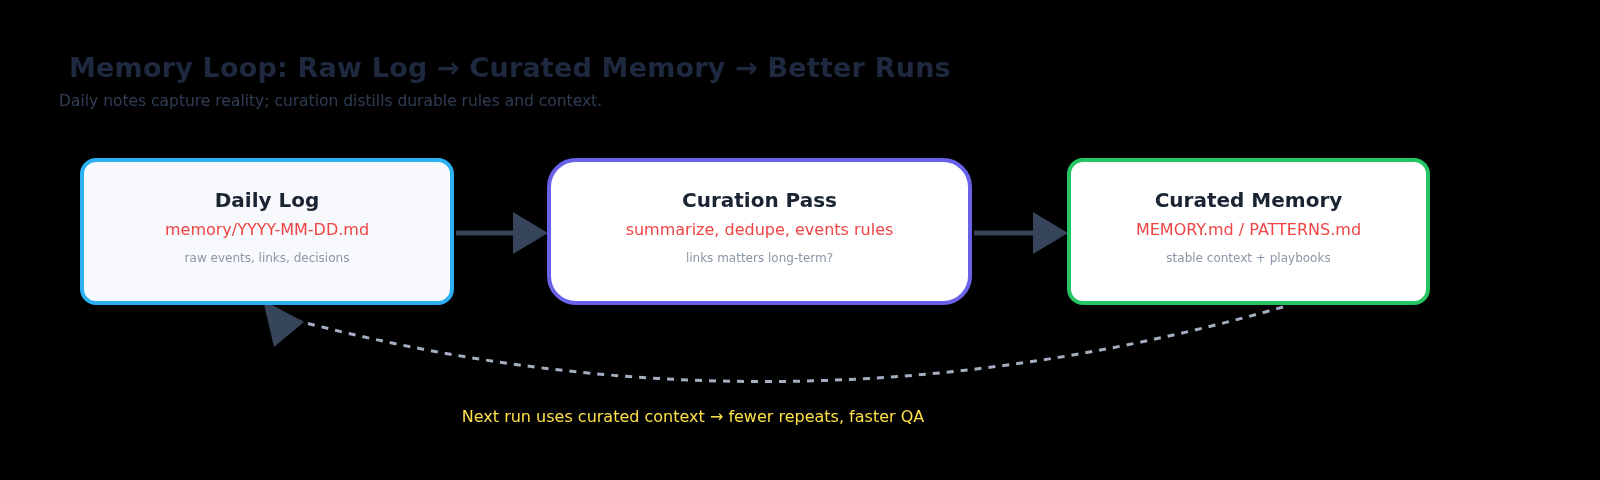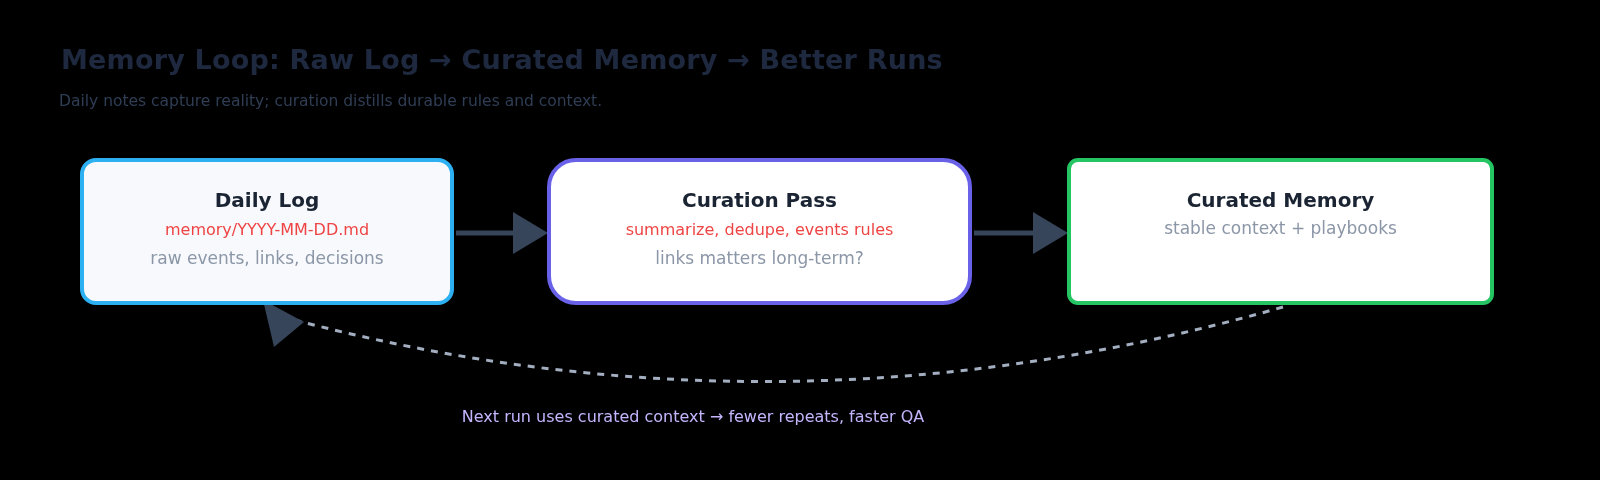--- a/index.html
+++ b/index.html
@@ -8,21 +8,21 @@
     width: 1600px;
     height: 480px;
     background: #000000;
     overflow: hidden;
     font-family: "DejaVu Sans", "Liberation Sans", sans-serif;
   }
   .title {
     position: absolute;
     left: 53px;
     top: 36px;
-    margin: 8px;
+    margin: 16px;
     font-size: 27px;
     font-weight: bold;
     color: #1e2940;
     letter-spacing: 0.2px;
     white-space: nowrap;
   }
   .subtitle {
     position: absolute;
     left: 53px;
     top: 86px;
@@ -39,54 +39,54 @@
     border: 4px solid;
     box-sizing: border-box;
     display: flex;
     flex-direction: column;
     align-items: center;
     padding-top: 24px;
     text-align: center;
   }
   .card--daily   { left: 80px;   width: 374px; border-color: #2cb0f2; background: #f7f9fc; }
   .card--curation{ left: 547px;  width: 425px; border-color: #6a61e9; background: #ffffff; border-radius: 29px; }
-  .card--memory  { left: 1067px; width: 427px; border-color: #25c564; background: #ffffff; border-radius: 11px; }
+  .card--memory  { left: 1067px; width: 363px; border-color: #25c564; background: #ffffff; }
   .card-title {
     margin: 0;
     font-size: 20px;
     font-weight: bold;
     color: #1a2433;
     line-height: 28px;
   }
   .card-line1 {
     margin-top: 2px;
     font-size: 16px;
     color: #ef4444;
     line-height: 28px;
   }
   .card-line2 {
-    font-size: 17px;
+    font-size: 12px;
     color: #8b96a7;
     line-height: 28px;
   }
   .flow-svg {
     position: absolute;
     left: 0;
     top: 0;
     width: 1600px;
     height: 480px;
     pointer-events: none;
   }
   .feedback-caption {
     position: absolute;
     left: 693px;
     top: 407px;
     transform: translateX(-50%);
     font-size: 16px;
-    color: #c4b5fd;
+    color: #fde047;
     white-space: nowrap;
   }
 </style>
 </head>
 <body>
 
 <div class="canvas">
 
   <h1 class="title">Memory Loop: Raw Log → Curated Memory → Better Runs</h1>
   <p class="subtitle">Daily notes capture reality; curation distills durable rules and context.</p>
@@ -110,18 +110,19 @@
   </article>
 
   <article class="card card--curation">
     <h2 class="card-title">Curation Pass</h2>
     <div class="card-line1">summarize, dedupe, events rules</div>
     <div class="card-line2">links matters long-term?</div>
   </article>
 
   <article class="card card--memory">
     <h2 class="card-title">Curated Memory</h2>
+    <div class="card-line1">MEMORY.md / PATTERNS.md</div>
     <div class="card-line2">stable context + playbooks</div>
   </article>
 
   <div class="feedback-caption">Next run uses curated context → fewer repeats, faster QA</div>
 
 </div>
 
 </body></html>

